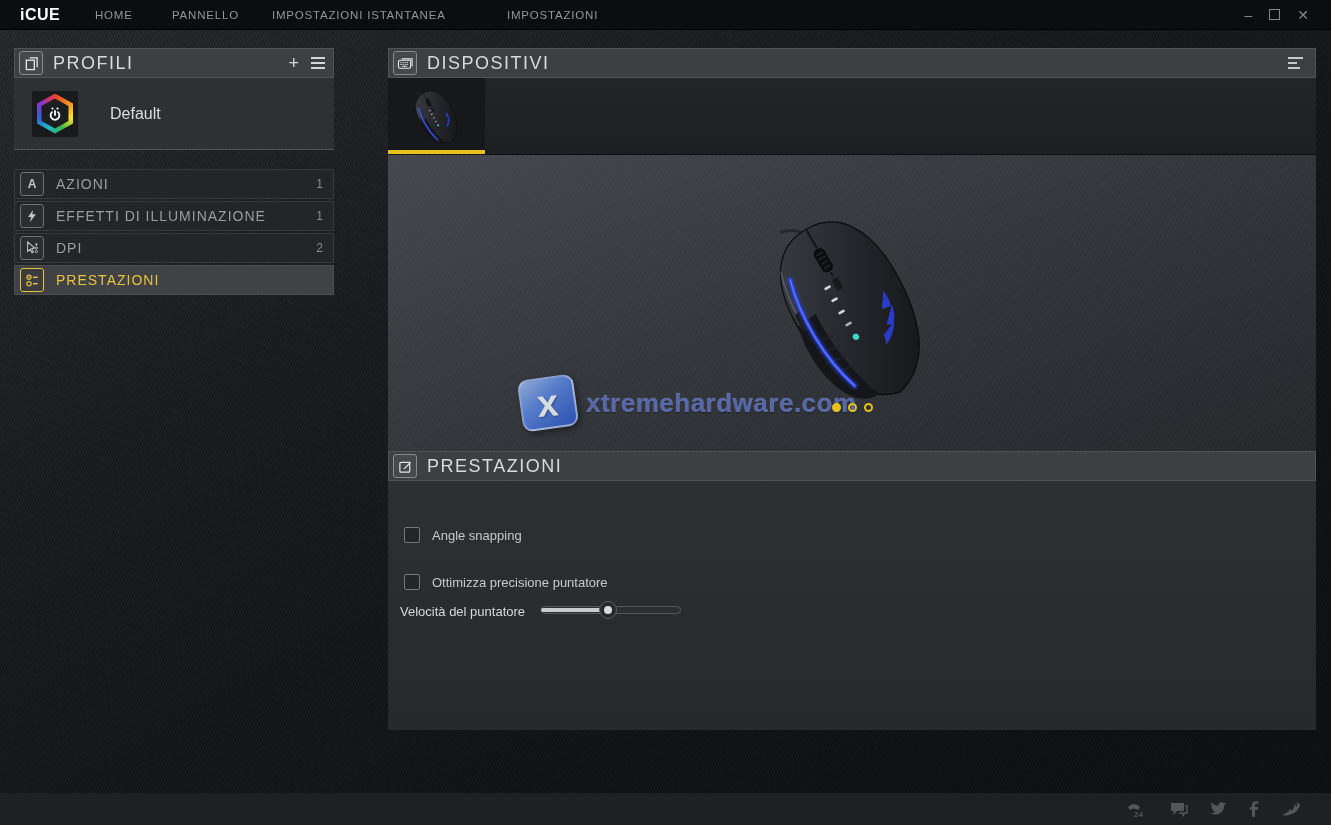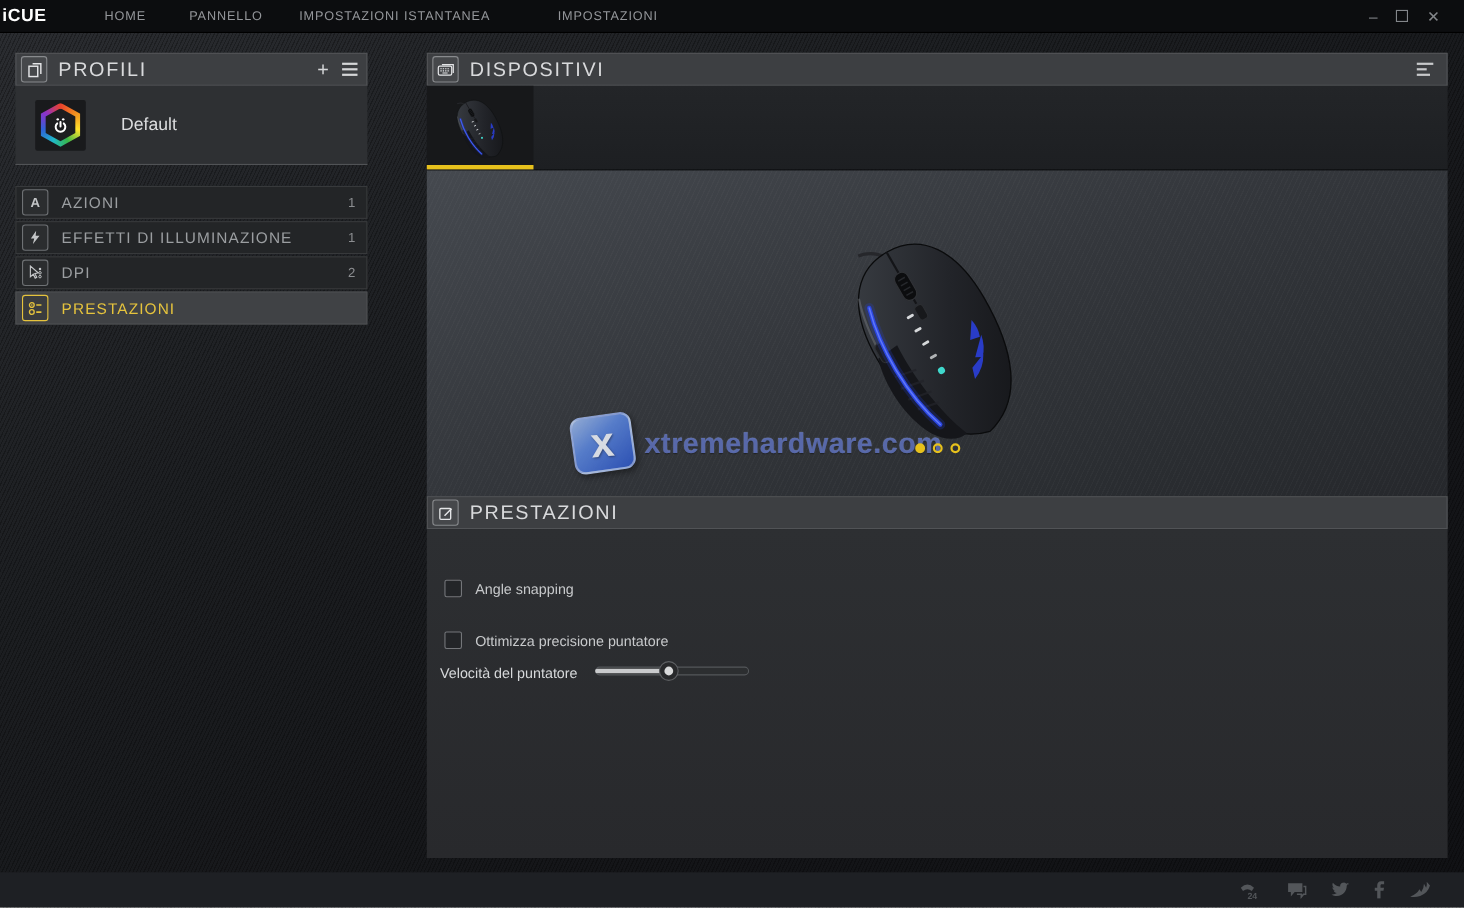--- a/index.html
+++ b/index.html
@@ -10,21 +10,21 @@
     background:
       repeating-linear-gradient(115deg, rgba(0,0,0,.28) 0 1px, transparent 1px 3px),
       linear-gradient(150deg, #2b2d31 0%, #1c1e21 35%, #141518 70%, #101114 100%);
     color:#c9cbcd;
     -webkit-user-select:none; user-select:none;
   }
 
   
   .topbar { position:absolute; left:0; top:0; width:100%; height:30px;
     background:#0c0d0f; border-bottom:1px solid #000; z-index:20; }
-  .logo { position:absolute; left:2px; top:0; line-height:30px;
+  .logo { position:absolute; left:20px; top:0; line-height:30px;
     font-size:16px; font-weight:bold; color:#fff; letter-spacing:.5px; }
   .nav-item { position:absolute; top:0; line-height:30px; font-size:11.5px;
     color:#94969a; letter-spacing:.8px; cursor:pointer; }
   .winctl { position:absolute; top:0; right:22px; height:30px; display:flex;
     align-items:center; gap:17px; color:#83868a; }
   .winctl .wbtn { font-size:14px; line-height:30px; cursor:pointer; }
   .wmax { width:11px; height:11px; border:1.5px solid #83868a; display:inline-block; }
 
   
   .bar-header { height:30px; background:#3d3f42; border:1px solid #515356;
@@ -97,21 +97,21 @@
     align-items:center; opacity:.88; pointer-events:none; }
   .wm-logo { width:56px; height:52px; border-radius:10px; transform:rotate(-8deg);
     background:linear-gradient(145deg,#9db9e8 0%, #5b86dd 40%, #2c55c4 100%);
     border:2px solid rgba(220,230,250,.55); box-shadow:2px 3px 6px rgba(0,0,0,.45);
     display:flex; align-items:center; justify-content:center; }
   .wm-x { color:#eef2fa; font-size:38px; font-weight:bold; transform:rotate(3deg);
     line-height:1; text-shadow:1px 1px 2px rgba(0,0,0,.4); }
   .wm-text { margin-left:10px; font-size:26px; font-weight:bold; letter-spacing:.5px;
     color:rgba(96,116,196,.9); text-shadow:0 1px 1px rgba(0,0,0,.55), 0 0 1px rgba(190,205,245,.7); }
 
-  .content { height:299px; background:linear-gradient(#2d2f32,#28292c);
+  .content { height:249px; background:linear-gradient(#2d2f32,#28292c);
     padding:46px 0 0 16px; }
   .check-row { display:flex; align-items:center; gap:12px; }
   .check-row + .check-row { margin-top:31px; }
   .checkbox { width:16px; height:16px; border:1px solid #74767a; border-radius:2px;
     background:#232528; cursor:pointer; }
   .check-label { font-size:13px; color:#c7c9cb; }
   .slider-row { margin-top:11px; display:flex; align-items:flex-end; margin-left:-4px; }
   .slider-label { width:141px; font-size:13px; color:#d6d8da; }
   .slider { position:relative; width:140px; height:18px; cursor:pointer; }
   .slider-tube { position:absolute; left:0; right:0; top:5px; height:8px;

